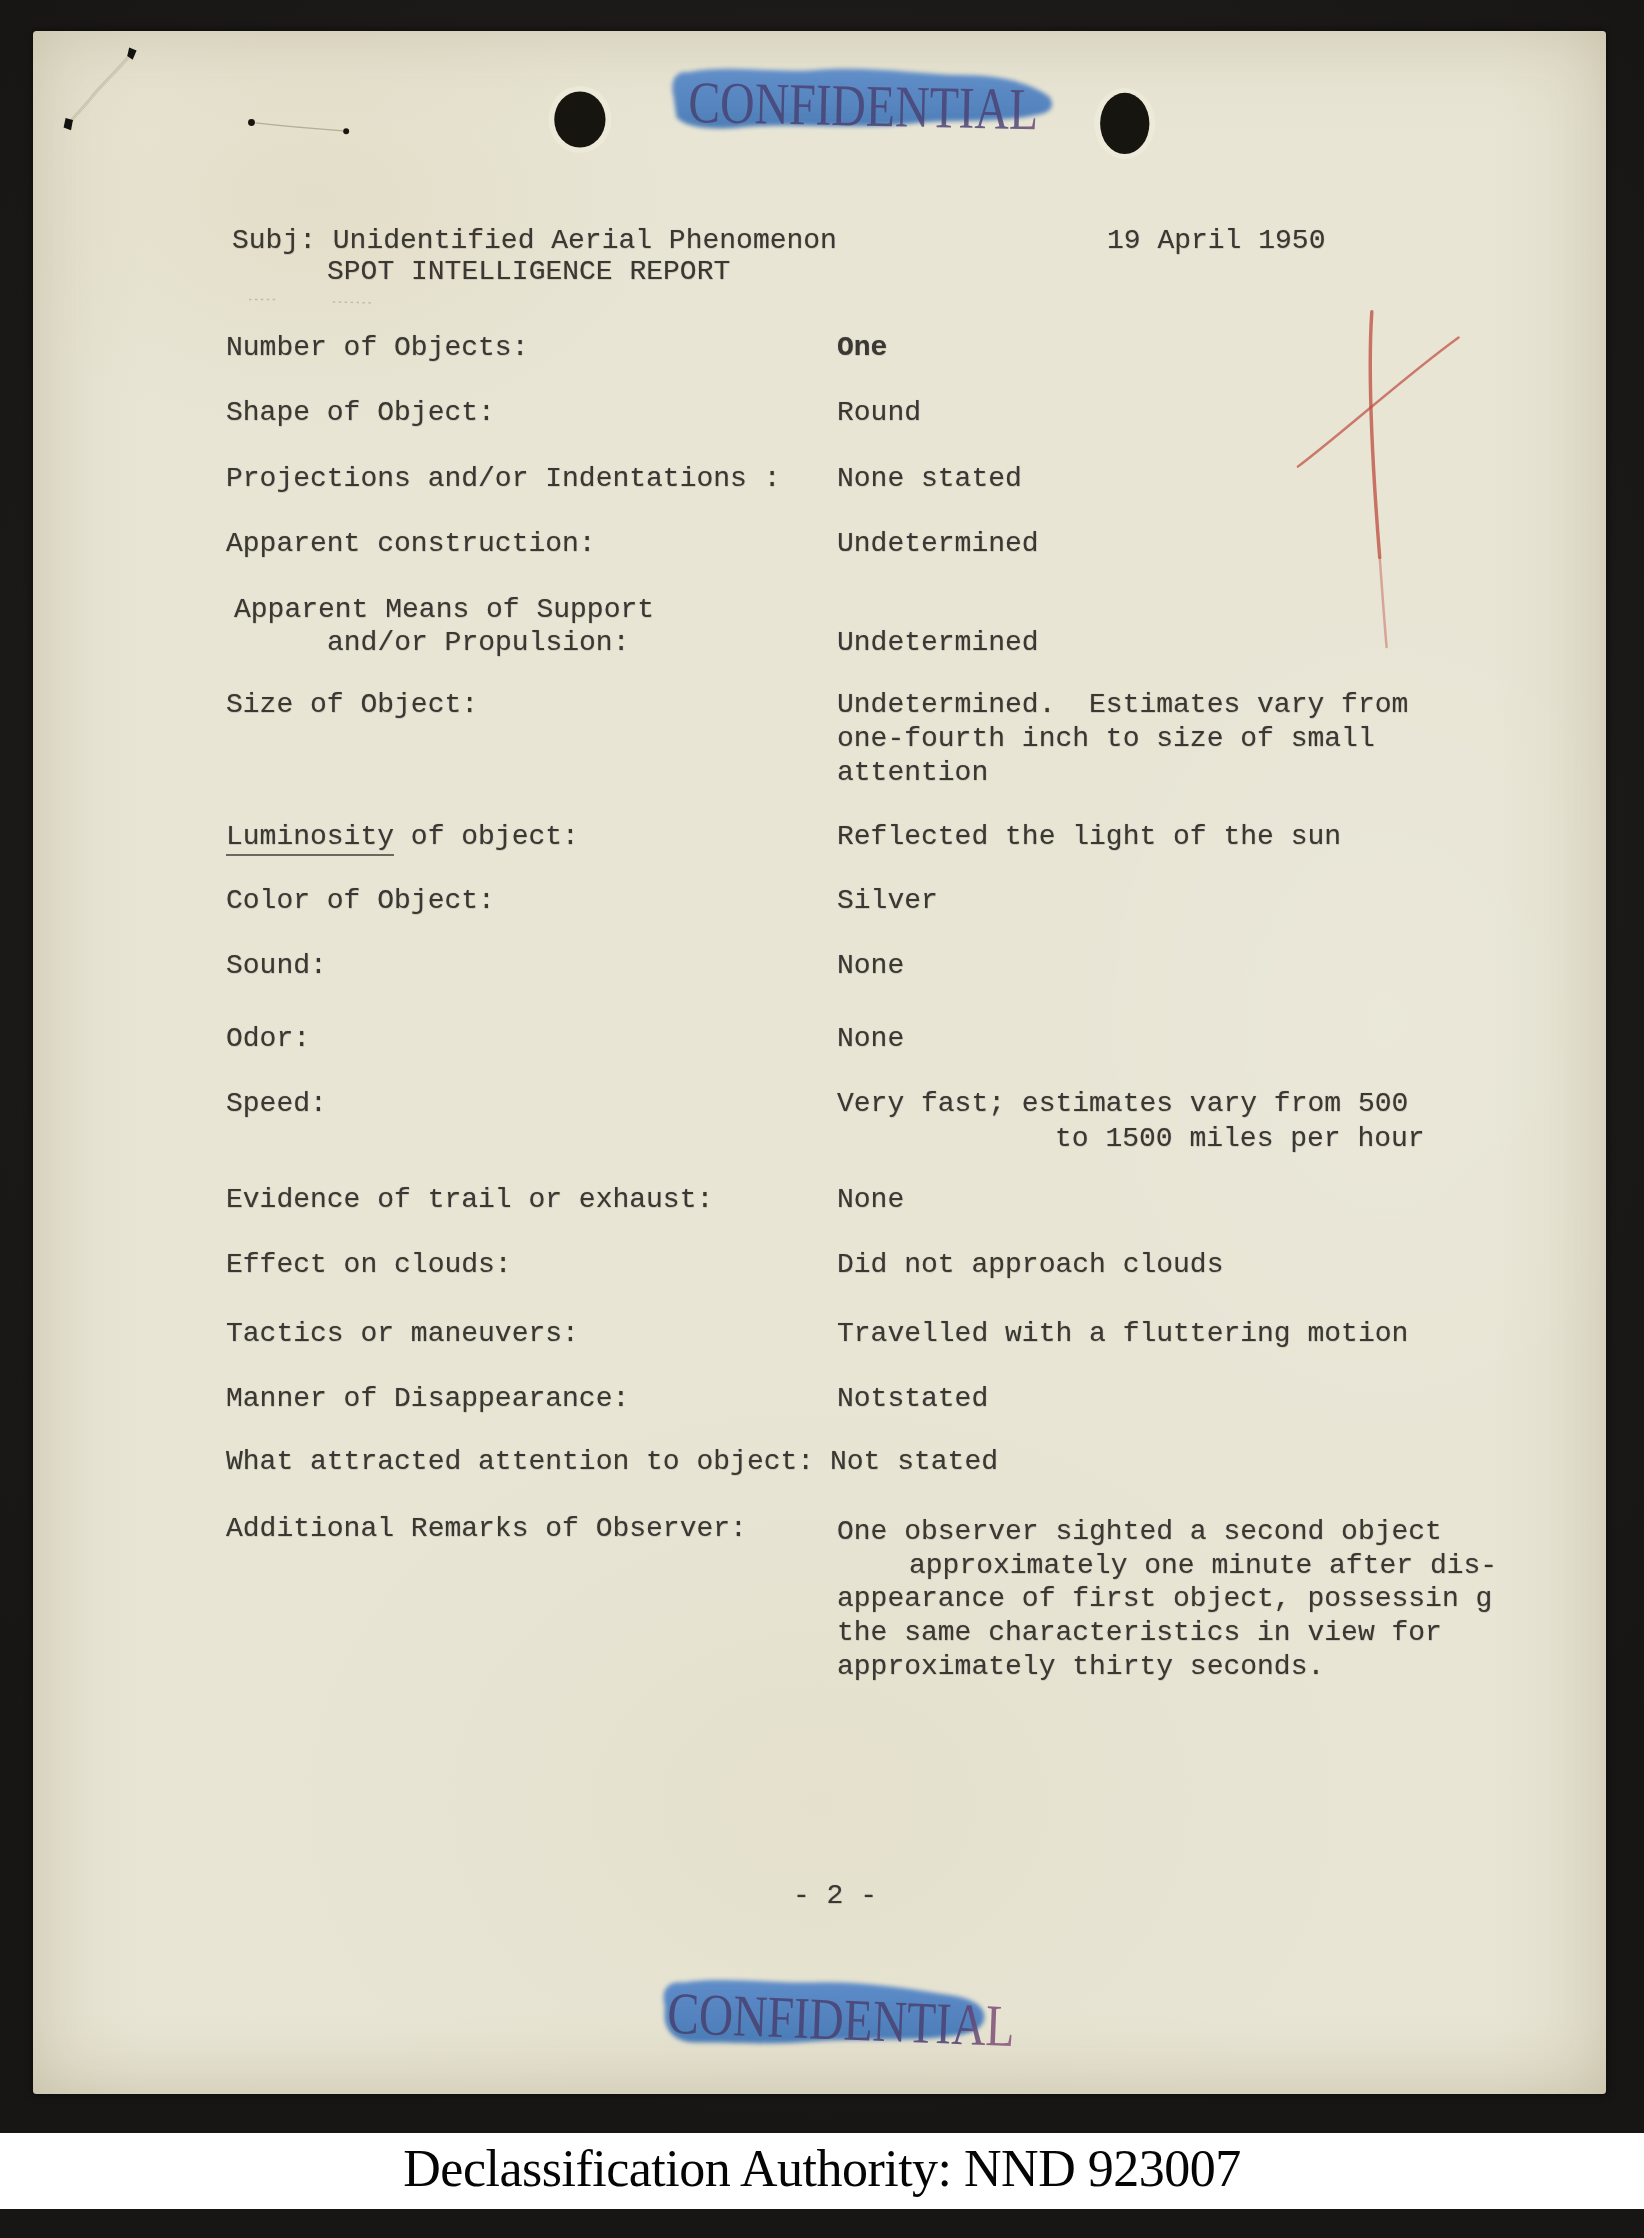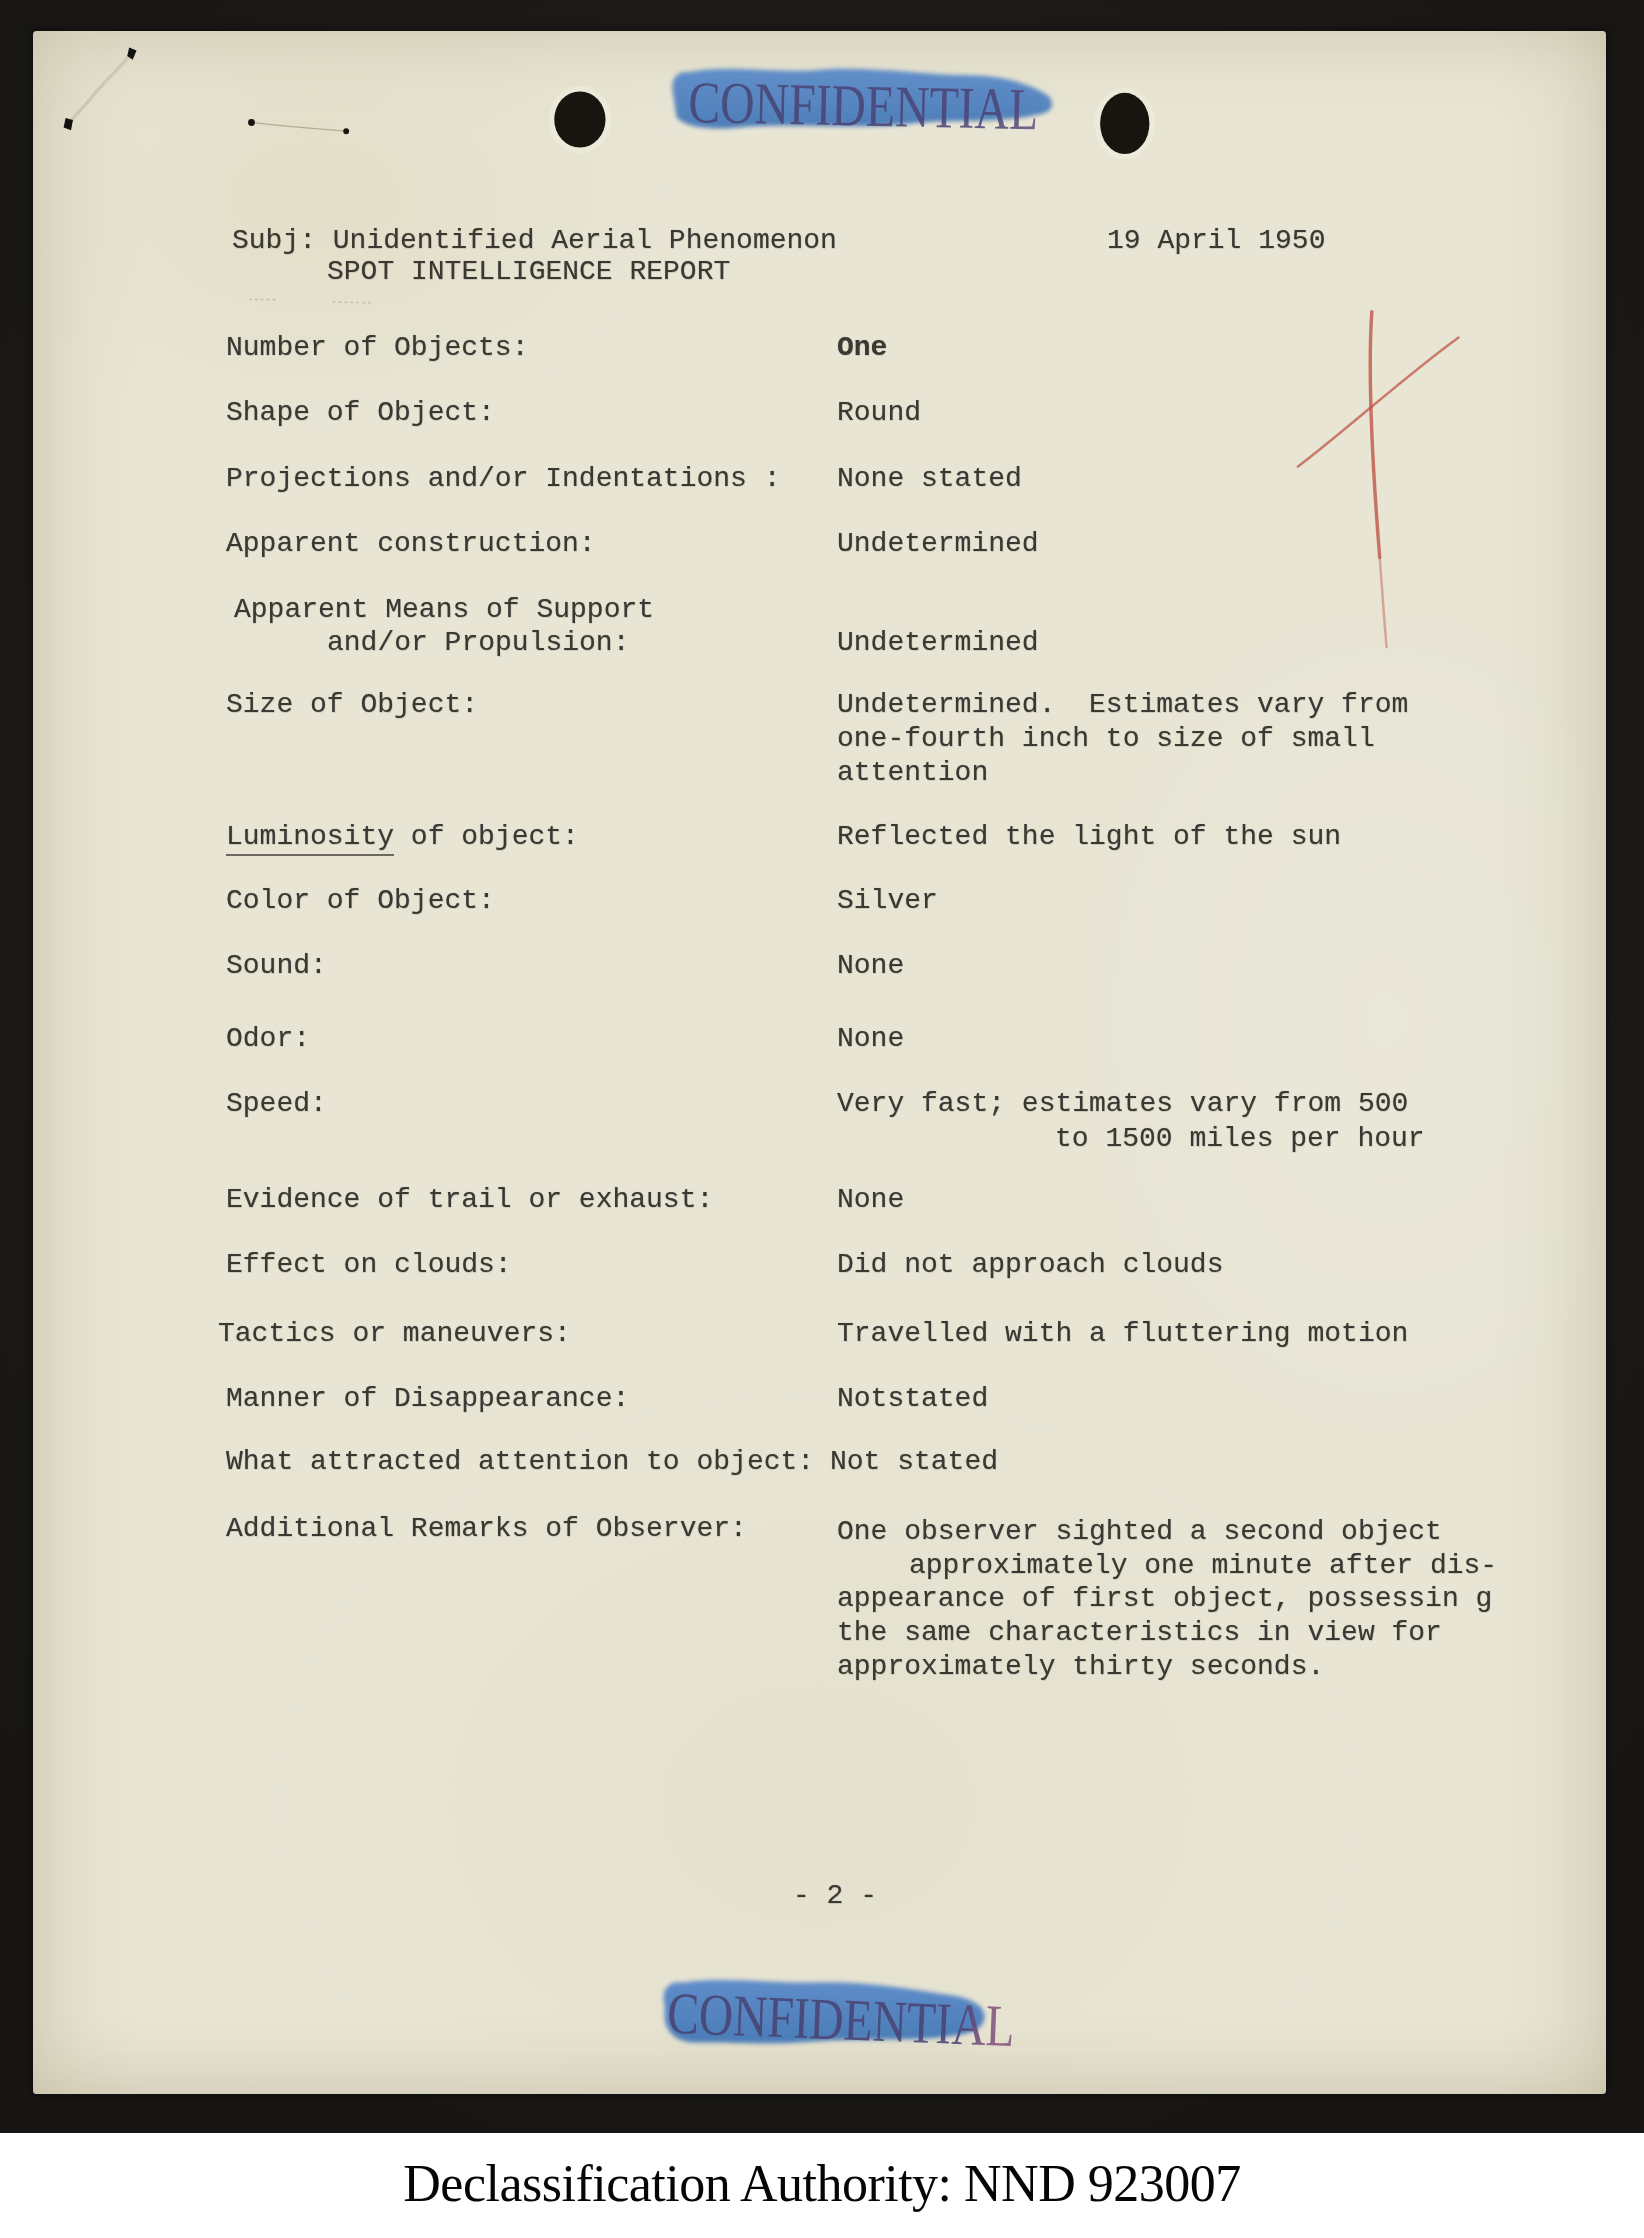--- a/index.html
+++ b/index.html
@@ -23,21 +23,21 @@
   .tw{
     position:absolute;
     font-family:"Liberation Mono","DejaVu Sans Mono",monospace;
     font-size:28px;line-height:1;white-space:pre;
     color:#3b3833;
     text-shadow:0 0 1px rgba(59,56,51,.38), 0.5px 0.5px 0 rgba(59,56,51,.12);
   }
   .tw .uw{border-bottom:2.5px solid rgba(59,56,51,.72);padding-bottom:2px;}
   .overlay{position:absolute;left:0;top:0;pointer-events:none;}
   .footerband{
-    position:absolute;left:0;top:2133px;width:1644px;height:106px;background:#ffffff;
+    position:absolute;left:0;top:2133px;width:1644px;height:76px;background:#ffffff;
     display:flex;align-items:center;justify-content:center;
   }
   .footerband .ftext{
     font-family:"Liberation Serif","DejaVu Serif",serif;
     font-size:52px;letter-spacing:-0.5px;color:#050505;transform:translateY(-3px);
     white-space:pre;
   }
 </style>
 </head>
 <body>
@@ -72,21 +72,21 @@
     <div class="tw" style="left: 837px; top: 952px;">None</div>
     <div class="tw" style="left: 226px; top: 1025px;">Odor:</div>
     <div class="tw" style="left: 837px; top: 1025px;">None</div>
     <div class="tw" style="left: 226px; top: 1090px;">Speed:</div>
     <div class="tw" style="left: 837px; top: 1090px;">Very fast; estimates vary from 500</div>
     <div class="tw" style="left: 1055px; top: 1125px; text-align: right;">to 1500 miles per hour</div>
     <div class="tw" style="left: 226px; top: 1186px;">Evidence of trail or exhaust:</div>
     <div class="tw" style="left: 837px; top: 1186px;">None</div>
     <div class="tw" style="left: 226px; top: 1251px;">Effect on clouds:</div>
     <div class="tw" style="left: 837px; top: 1251px;">Did not approach clouds</div>
-    <div class="tw" style="left: 218px; top: 1320px; text-align: center;">Tactics or maneuvers:</div>
+    <div class="tw" style="left: 226px; top: 1320px; text-align: center;">Tactics or maneuvers:</div>
     <div class="tw" style="left: 837px; top: 1320px;">Travelled with a fluttering motion</div>
     <div class="tw" style="left: 226px; top: 1385px;">Manner of Disappearance:</div>
     <div class="tw" style="left: 837px; top: 1385px;">Notstated</div>
     <div class="tw" style="left: 226px; top: 1448px;">What attracted attention to object:</div>
     <div class="tw" style="left: 830px; top: 1448px;">Not stated</div>
     <div class="tw" style="left: 226px; top: 1515px;">Additional Remarks of Observer:</div>
     <div class="tw" style="left: 837px; top: 1518px;">One observer sighted a second object</div>
     <div class="tw" style="left: 881px; top: 1552px; margin-left: 28px;">approximately one minute after dis-</div>
     <div class="tw" style="left: 837px; top: 1585px;">appearance of first object, possessin g</div>
     <div class="tw" style="left: 837px; top: 1619px;">the same characteristics in view for</div>

